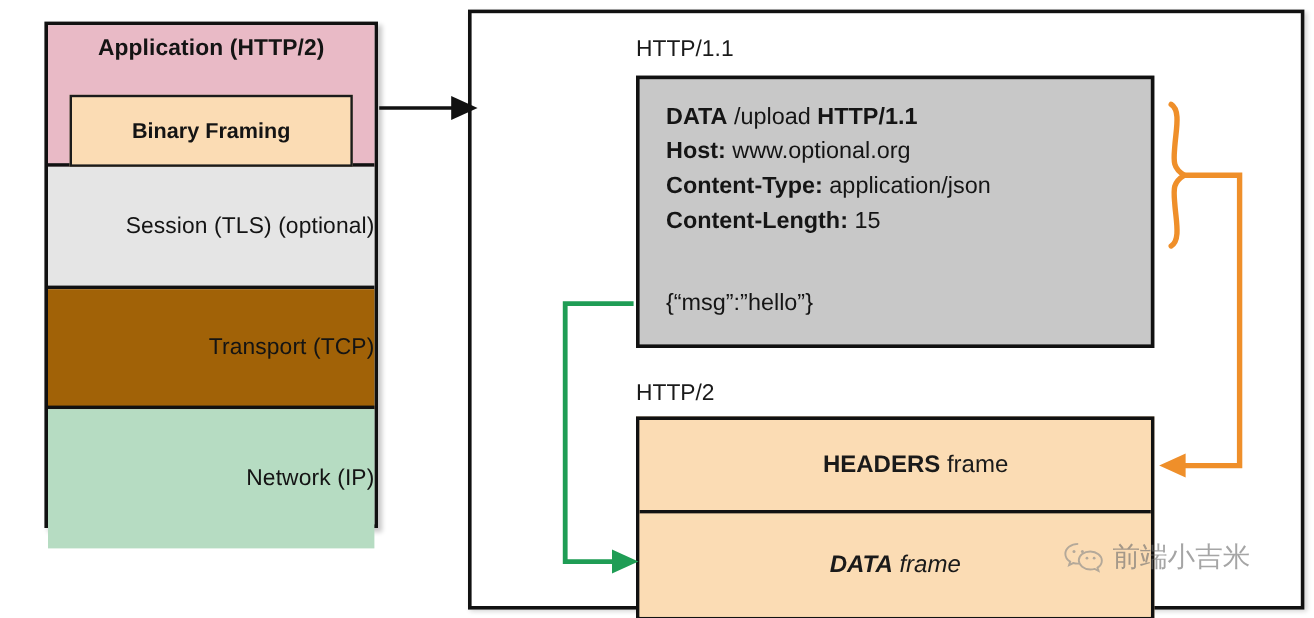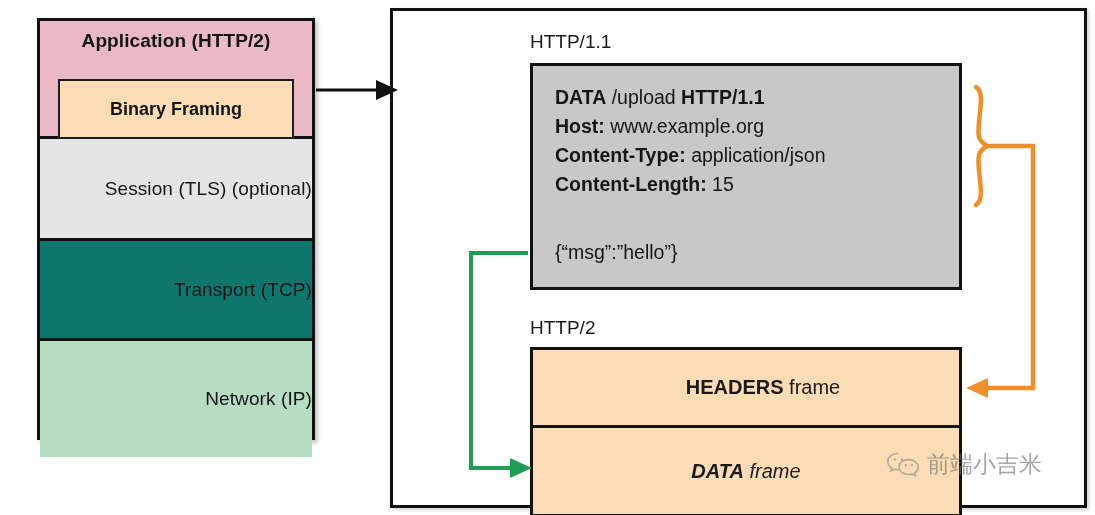--- a/index.html
+++ b/index.html
@@ -76,21 +76,21 @@
     font-size: 18px;
     color: #141414;
   }
   .layer.session {
     top: 118px; height: 102px;
     background: #e5e5e5;
     border-bottom: 3px solid #111111;
   }
   .layer.transport {
     top: 220px; height: 100px;
-    background: #0f766e;
+    background: #a16207;
     border-bottom: 3px solid #111111;
   }
   .layer.network {
     top: 320px; height: 116px;
     background: #b6dcc2;
   }
 
   
   .panel {
     position: absolute;
@@ -242,21 +242,21 @@
 
   <div class="req-box">
     <div class="req-lines">
       <div class="ln">
         <span class="k">DATA</span>
         <span>/upload</span>
         <span class="k">HTTP/1.1</span>
       </div>
       <div class="ln">
         <span class="k">Host:</span>
-        <span>www.example.org</span>
+        <span>www.optional.org</span>
       </div>
       <div class="ln">
         <span class="k">Content-Type:</span>
         <span>application/json</span>
       </div>
       <div class="ln">
         <span class="k">Content-Length:</span>
         <span>15</span>
       </div>
     </div>

